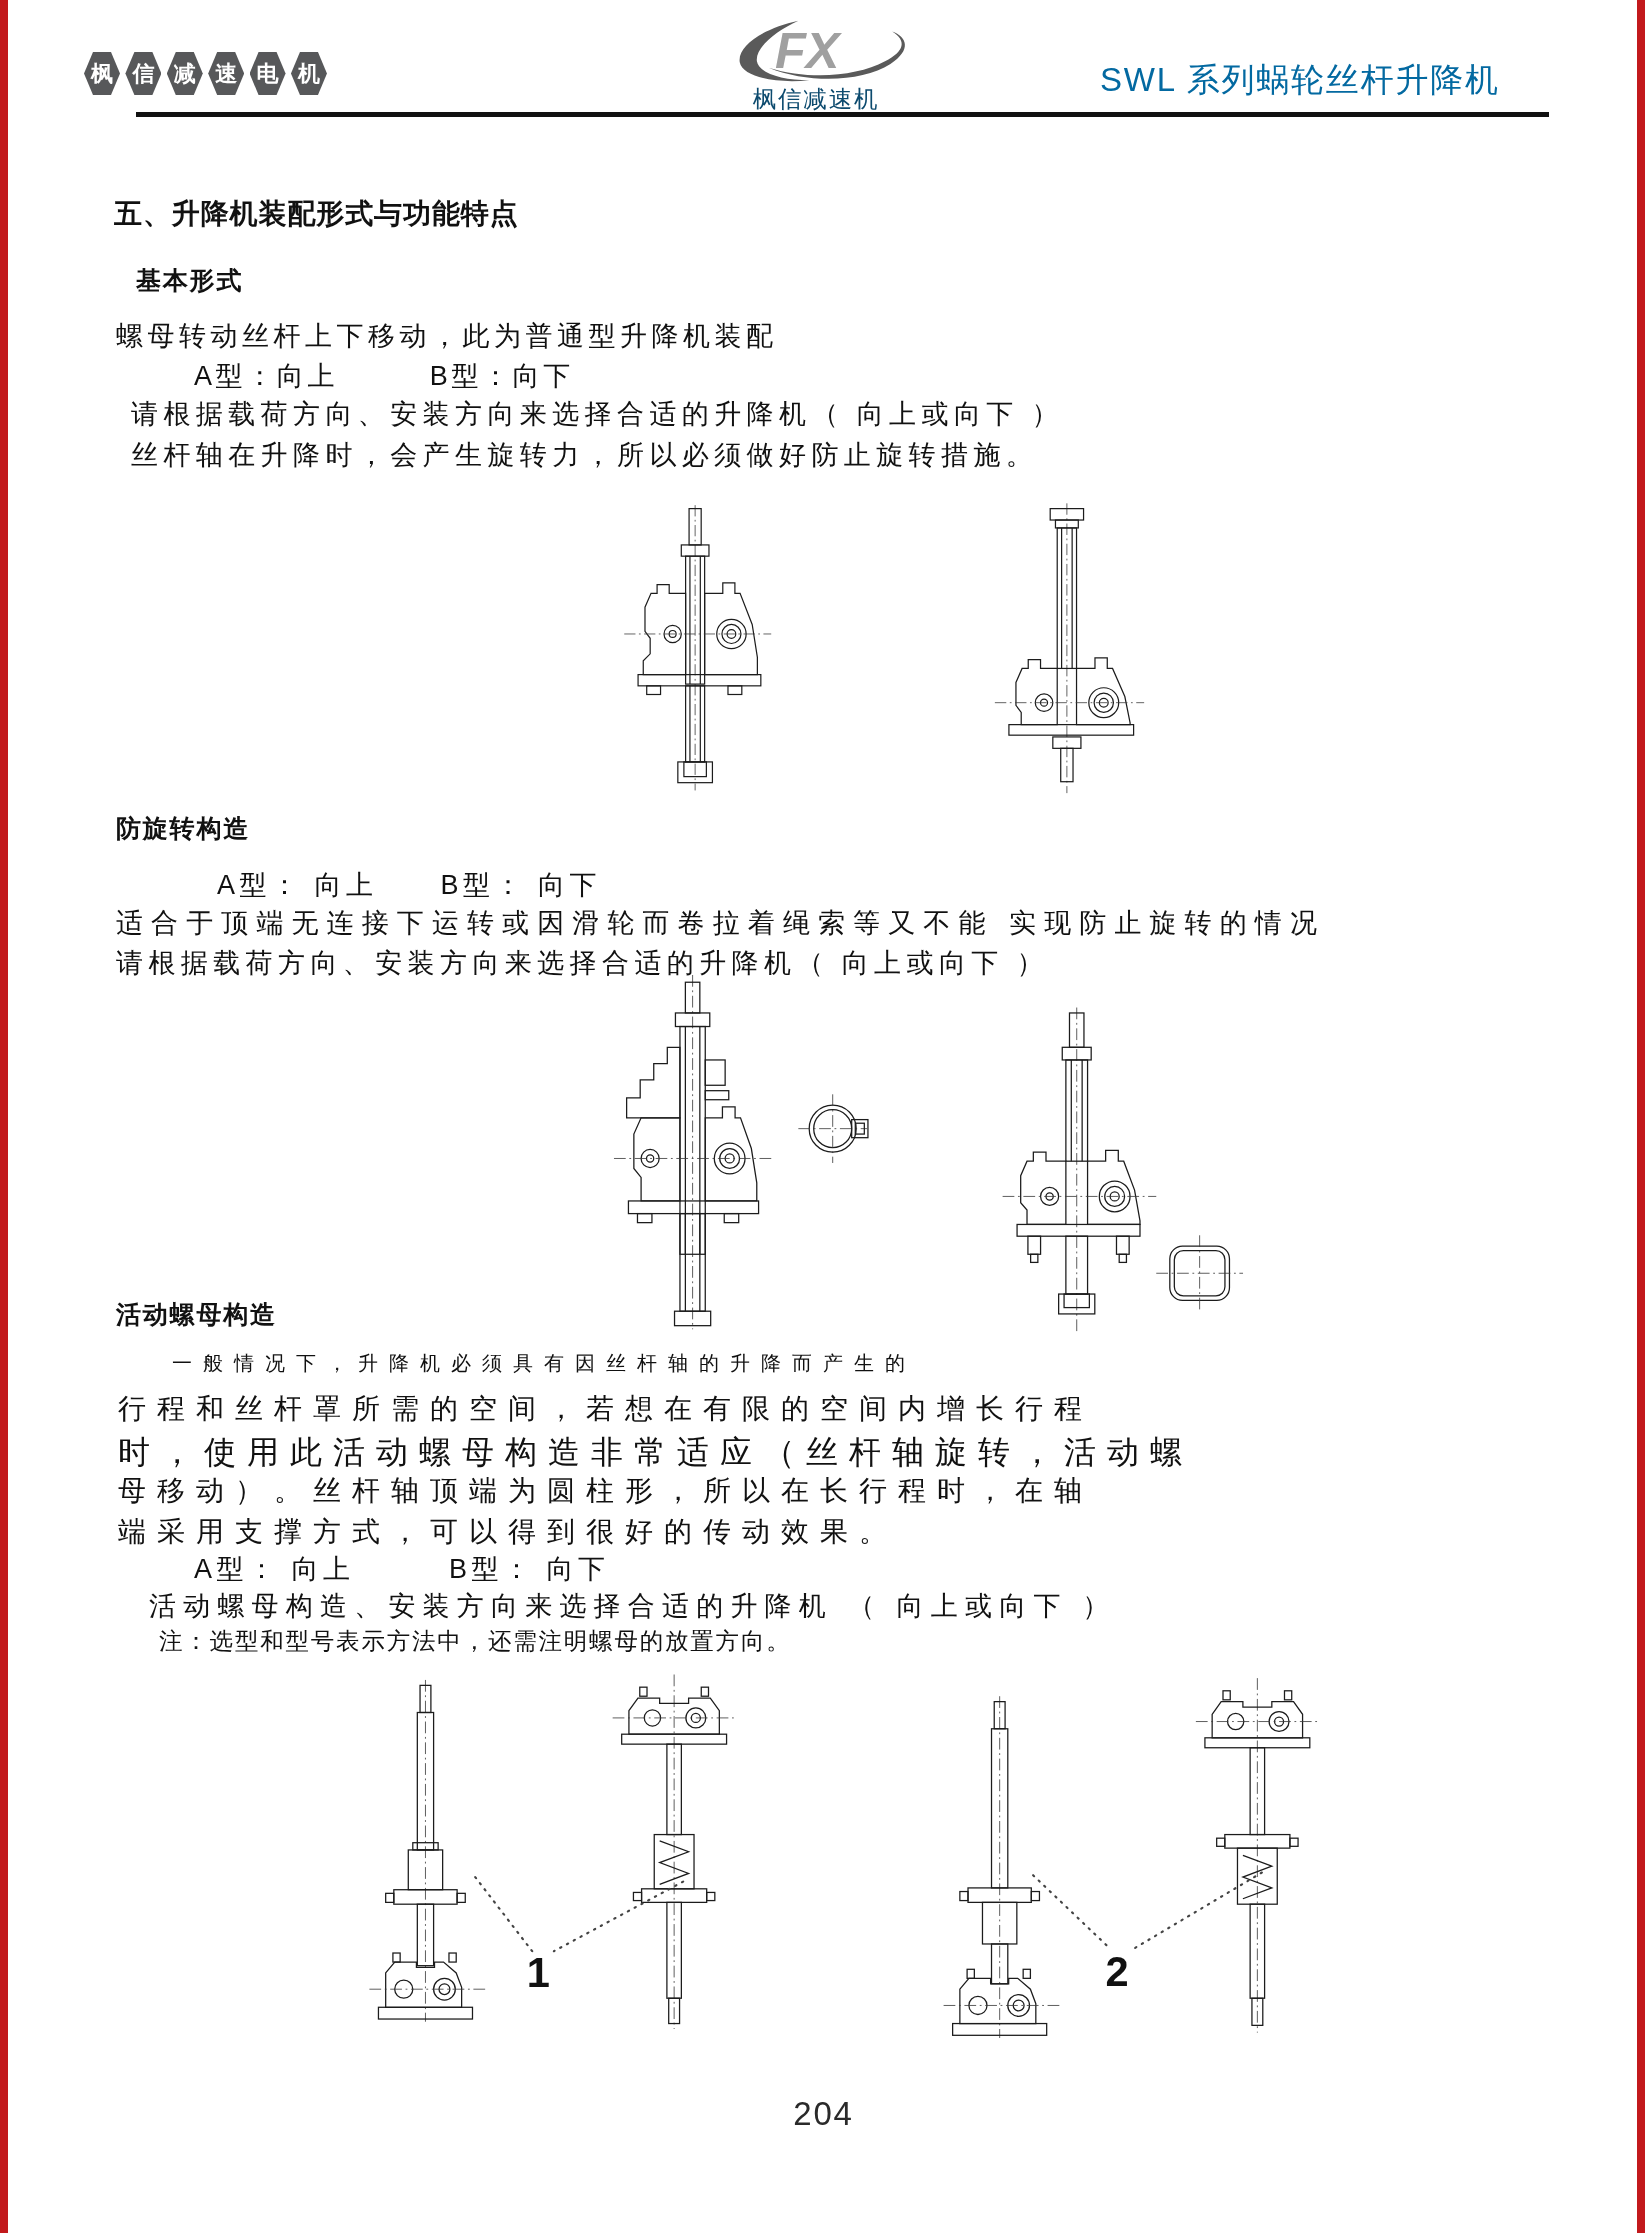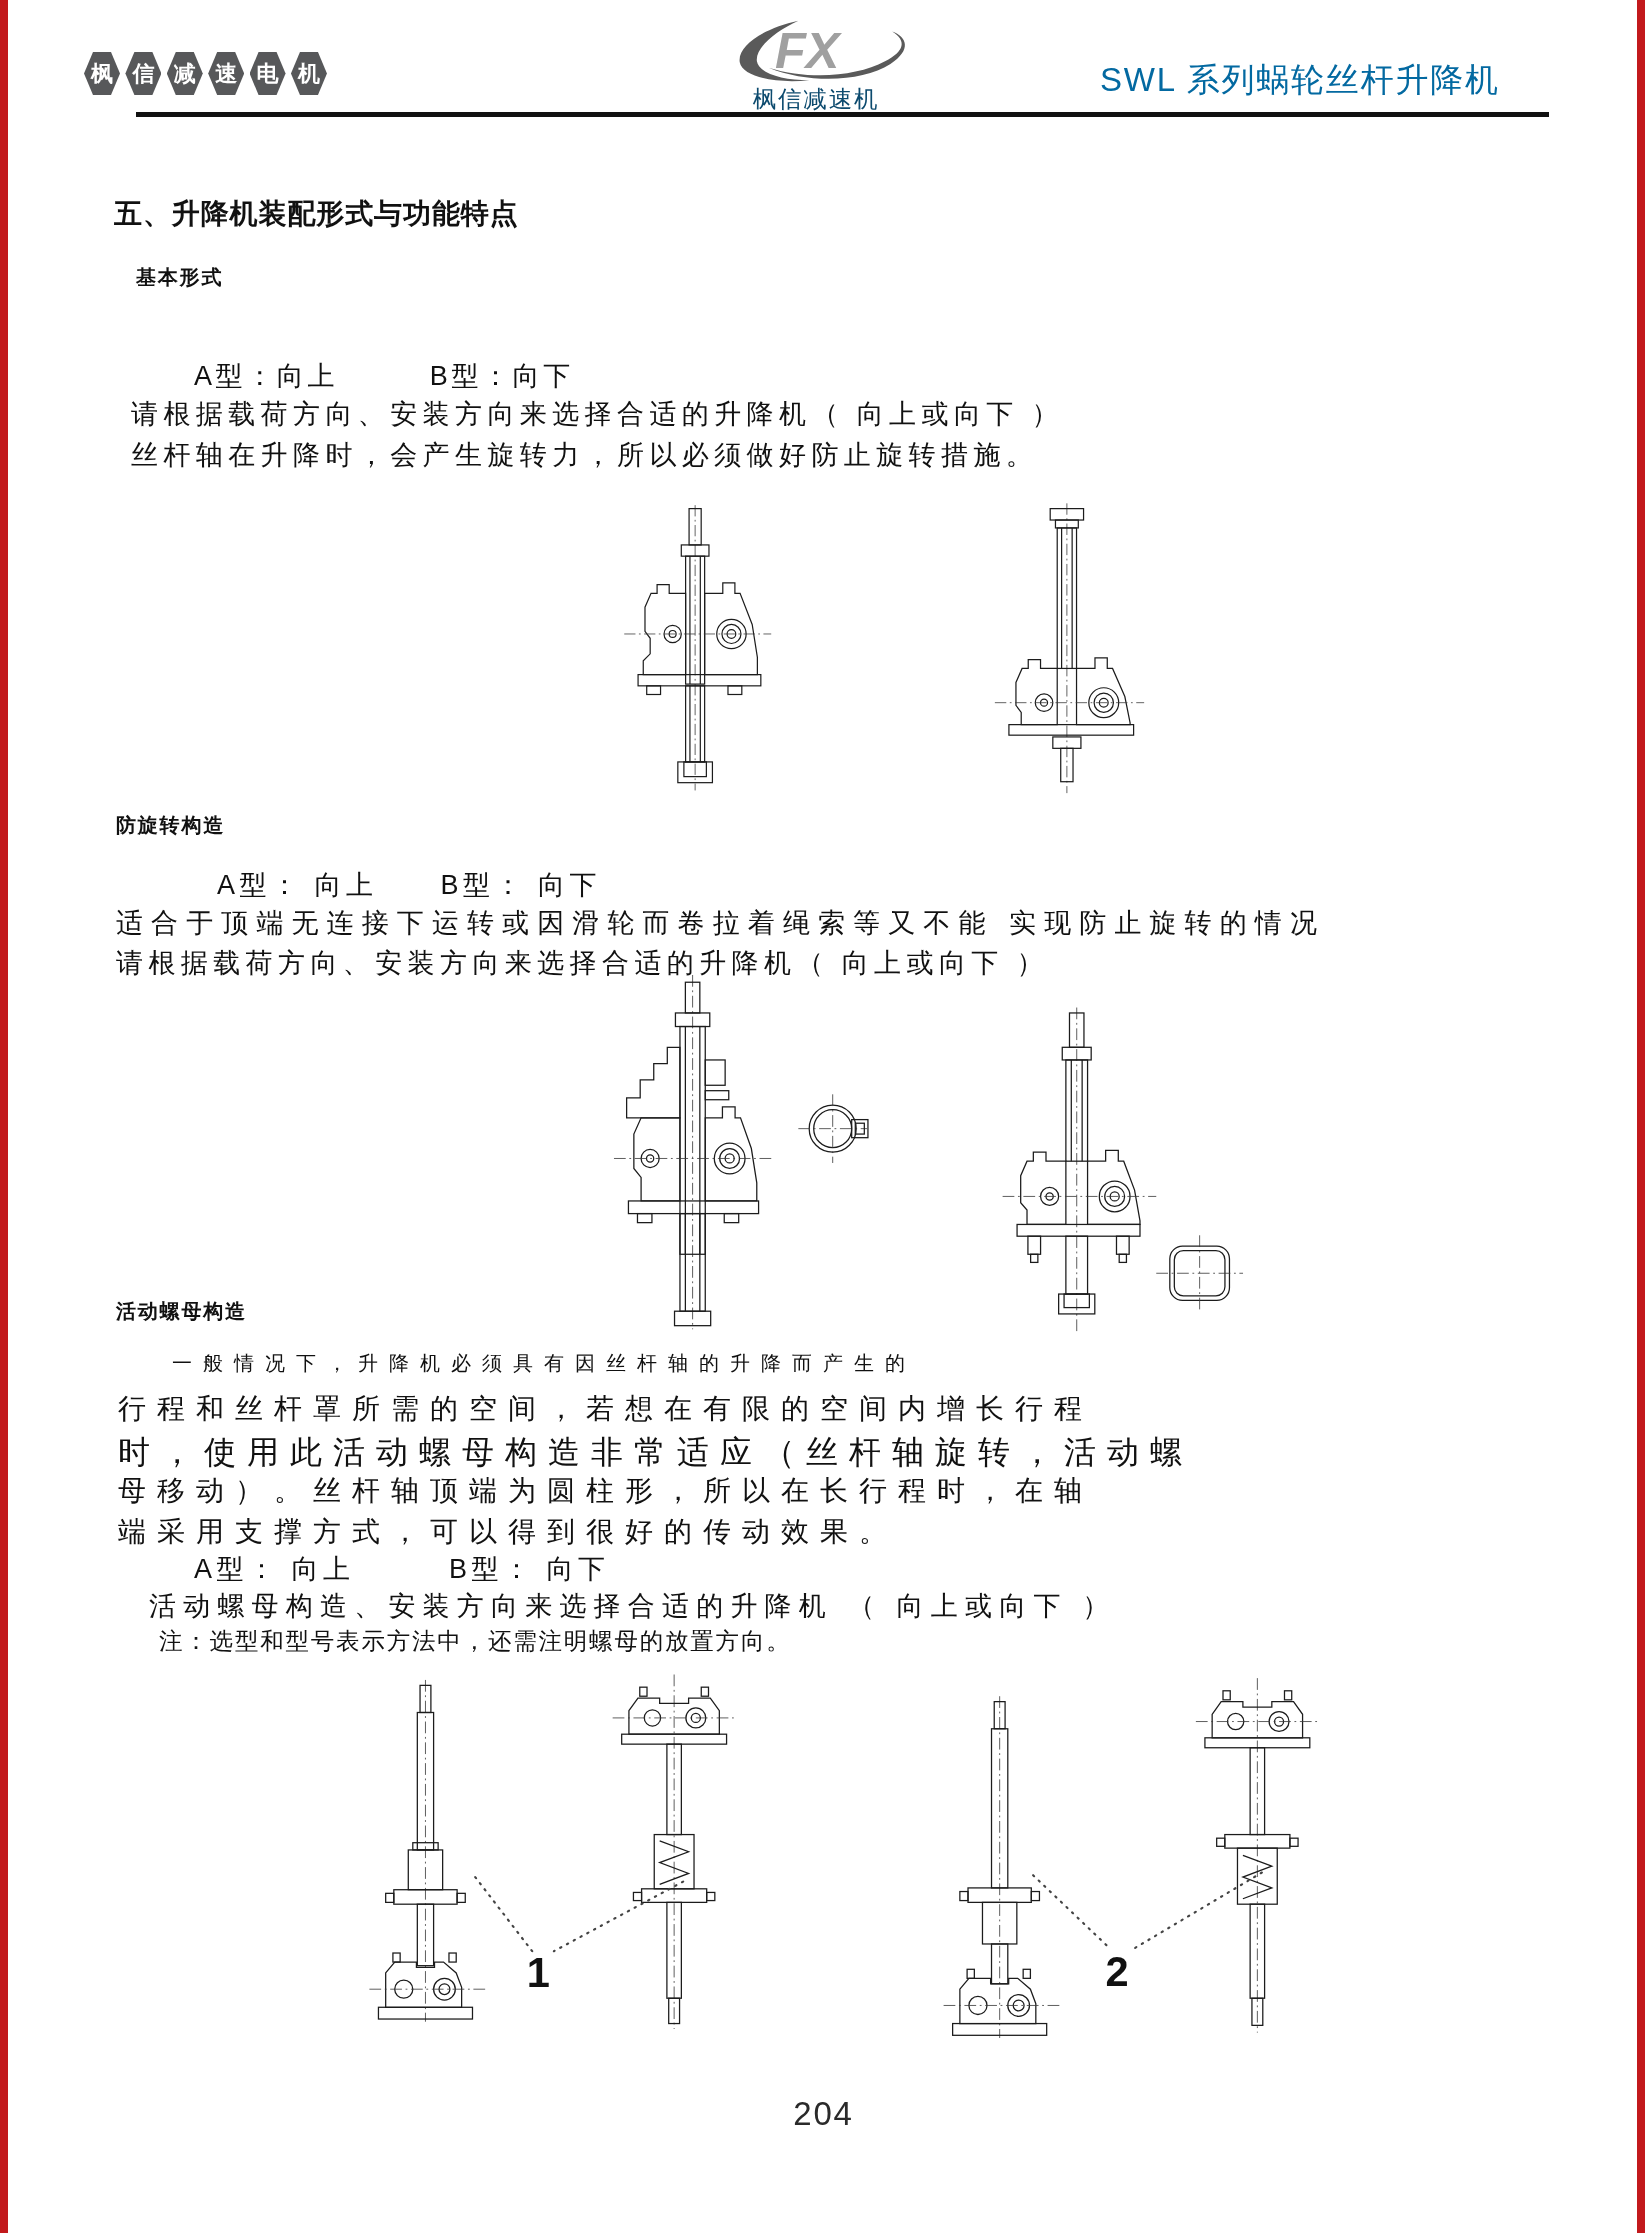--- a/index.html
+++ b/index.html
@@ -14,21 +14,21 @@
   .hex{width:36px;height:43px;background:#57585a;color:#fff;font-weight:bold;font-size:22px;
        display:flex;align-items:center;justify-content:center;
        clip-path:polygon(25% 0,75% 0,100% 50%,75% 100%,25% 100%,0 50%);}
   .logo-caption{position:absolute;left:719px;top:83px;width:194px;text-align:center;
        font-size:23.5px;color:#0c4a6e;letter-spacing:1.8px;}
   .series{position:absolute;left:1100px;top:58px;font-size:33px;color:#0369a1;letter-spacing:1.8px;}
   .rule{position:absolute;left:136px;top:112px;width:1413px;height:4.5px;background:#111;}
 
   
   .title{left:114px;top:195px;font-size:28px;font-weight:900;letter-spacing:0.9px;}
-  .h2{font-size:20px;font-weight:900;letter-spacing:1.8px;}
+  .h2{font-size:25px;font-weight:900;letter-spacing:1.8px;}
   .body{font-size:27px;}
   .note{font-size:23.5px;letter-spacing:1.8px;}
   .pageno{position:absolute;left:769px;top:2095px;width:109px;text-align:center;
        font-size:33px;color:#2a2a2a;letter-spacing:1.8px;}
 
   
   svg{display:block;}
   .fig line,.fig path,.fig rect,.fig circle,.fig polyline{stroke:#1c1c1c;fill:none;stroke-width:1.4;}
   .fig .cl{stroke:#3a3a3a;stroke-width:0.9;stroke-dasharray:13 4 2 4;}
   .fig .dot{stroke:#444;stroke-width:2.4;stroke-dasharray:1.5 7;stroke-linecap:round;}
@@ -57,20 +57,21 @@
     <text x="62" y="58" style="font-size:56px;font-weight:bold;font-style:italic;fill:#a0a0a0;stroke:none;">FX</text>
   </svg>
   <div class="logo-caption">枫信减速机</div>
 
   <div class="series">SWL 系列蜗轮丝杆升降机</div>
   <div class="rule"></div>
 
   <div class="abs title">五、升降机装配形式与功能特点</div>
 
   <div class="abs h2" style="left:136px;top:264px;">基本形式</div>
+  <div class="abs body" style="left:116px;top:318px;letter-spacing:4.5px;">螺母转动丝杆上下移动，此为普通型升降机装配</div>
   <div class="abs body" style="left:194px;top:358px;letter-spacing:3.6px;">A型：向上　　　B型：向下</div>
   <div class="abs body" style="left:131px;top:396px;letter-spacing:5.4px;">请根据载荷方向、安装方向来选择合适的升降机（ 向上或向下 ）</div>
   <div class="abs body" style="left:131px;top:437px;letter-spacing:5.4px;">丝杆轴在升降时，会产生旋转力，所以必须做好防止旋转措施。</div>
 
   <svg class="abs fig" style="left:543px;top:496px;" width="688" height="308" viewBox="0 0 760 340" xmlns="http://www.w3.org/2000/svg" xmlns:xlink="http://www.w3.org/1999/xlink">
     <defs>
       <g id="jackA">
         <line class="cl" x1="110" y1="0" x2="110" y2="330"></line>
         <rect x="103" y="4" width="14" height="42"></rect>
         <rect x="94" y="46" width="32" height="13"></rect>

